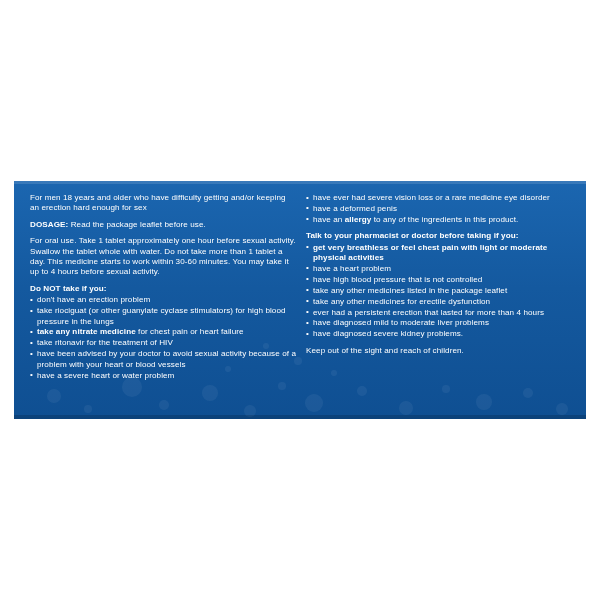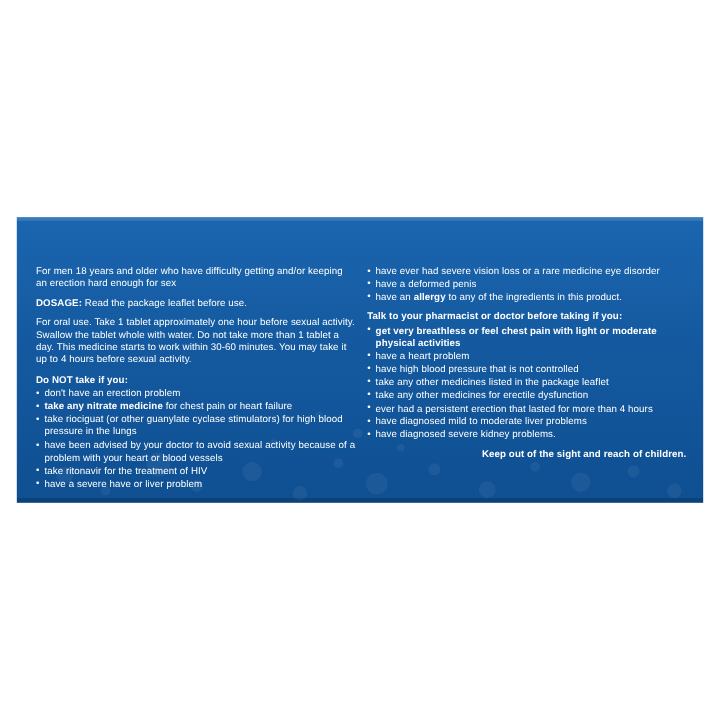--- a/index.html
+++ b/index.html
@@ -52,21 +52,20 @@
     display: flex;
     padding: 12px 14px 0 16px;
     box-sizing: border-box;
     height: 100%;
   }
   .col {
     color: #ffffff;
     font-size: 8.1px;
     line-height: 10.4px;
     letter-spacing: 0.01em;
-    margin-top: 28px;
   }
   .col-left { width: 286px; padding-right: 10px; box-sizing: border-box; }
   .col-right { width: 276px; box-sizing: border-box; }
 
   p.block {
     margin: 0 0 6px 0;
   }
   ul.list {
     list-style: none;
     margin: 0 0 6px 0;
@@ -78,23 +77,22 @@
     margin: 0 0 0.5px 0;
   }
   ul.list li:before {
     content: "\2022";
     position: absolute;
     left: 0;
     top: -0.5px;
   }
   .b { font-weight: bold; }
   .footer-line {
-    font-weight: bold;
+    font-weight: normal;
     margin-top: 5px;
-    text-align: right;
   }
   .section-head {
     font-weight: bold;
     margin: 0 0 1px 0;
   }
 </style>
 </head>
 <body>
 
 <div id="stage">
@@ -129,25 +127,25 @@
 
         <p class="block">
           <span class="b">DOSAGE:</span><span> Read the package leaflet before use.</span>
         </p>
 
         <p class="block">For oral use. Take 1 tablet approximately one hour before sexual activity. Swallow the tablet whole with water. Do not take more than 1 tablet a day. This medicine starts to work within 30-60 minutes. You may take it up to 4 hours before sexual activity.</p>
 
         <p class="section-head">Do NOT take if you:</p>
         <ul class="list">
           <li><span class="b"></span><span>don't have an erection problem</span></li>
+          <li><span class="b"></span><span>take riociguat (or other guanylate cyclase stimulators) for high blood pressure in the lungs</span></li>
           <li><span class="b">take any nitrate medicine</span><span> for chest pain or heart failure</span></li>
-          <li><span class="b"></span><span>take riociguat (or other guanylate cyclase stimulators) for high blood pressure in the lungs</span></li>
+          <li><span class="b"></span><span>take ritonavir for the treatment of HIV</span></li>
           <li><span class="b"></span><span>have been advised by your doctor to avoid sexual activity because of a problem with your heart or blood vessels</span></li>
-          <li><span class="b"></span><span>take ritonavir for the treatment of HIV</span></li>
-          <li><span class="b"></span><span>have a severe have or liver problem</span></li>
+          <li><span class="b"></span><span>have a severe heart or water problem</span></li>
         </ul>
       </div>
 
       <div class="col col-right">
         <ul class="list">
           <li><span>have ever had severe vision loss or a rare medicine eye disorder</span></li>
           <li><span>have a deformed penis</span></li>
           <li><span>have an </span><span class="b">allergy</span><span> to any of the ingredients in this product.</span></li>
         </ul>
 

